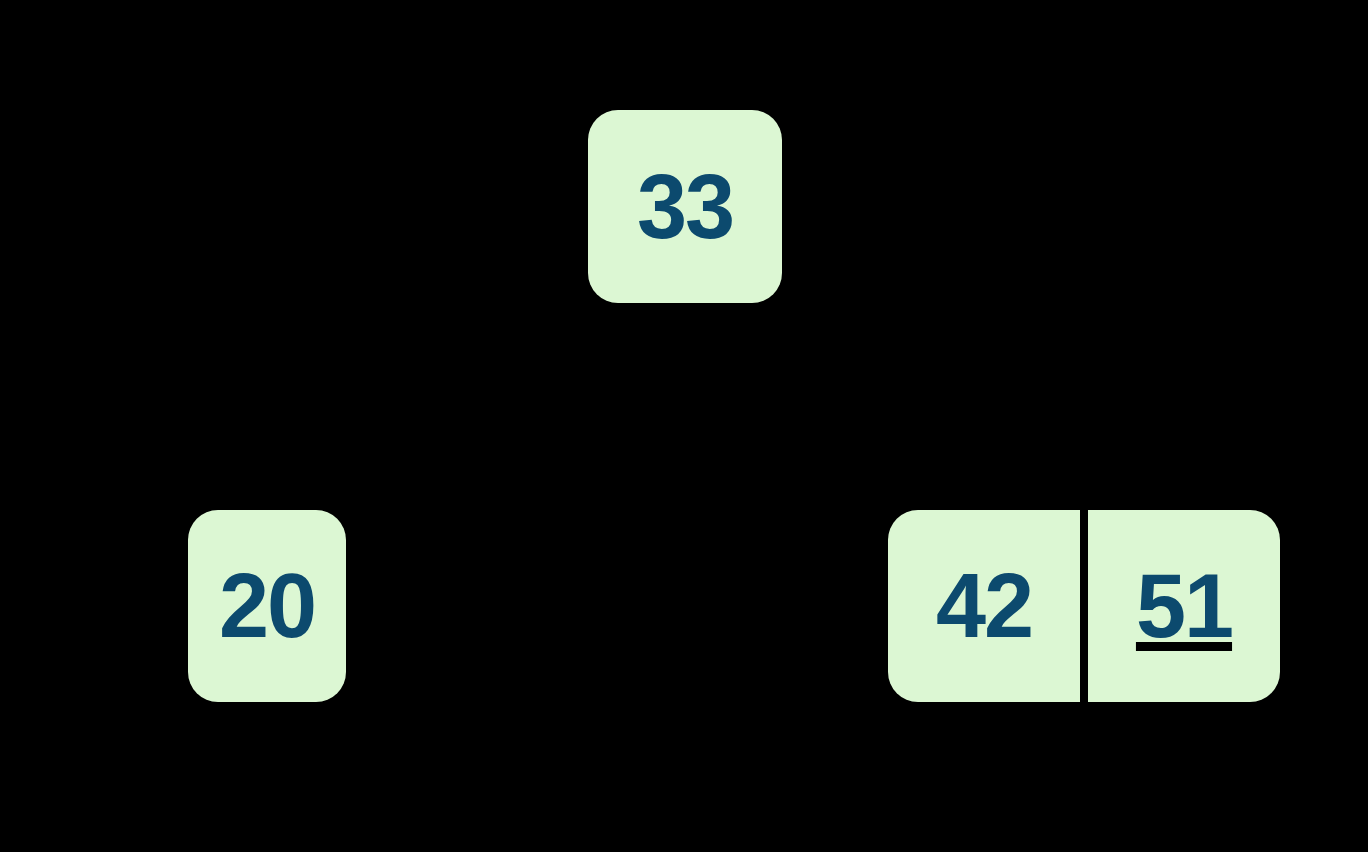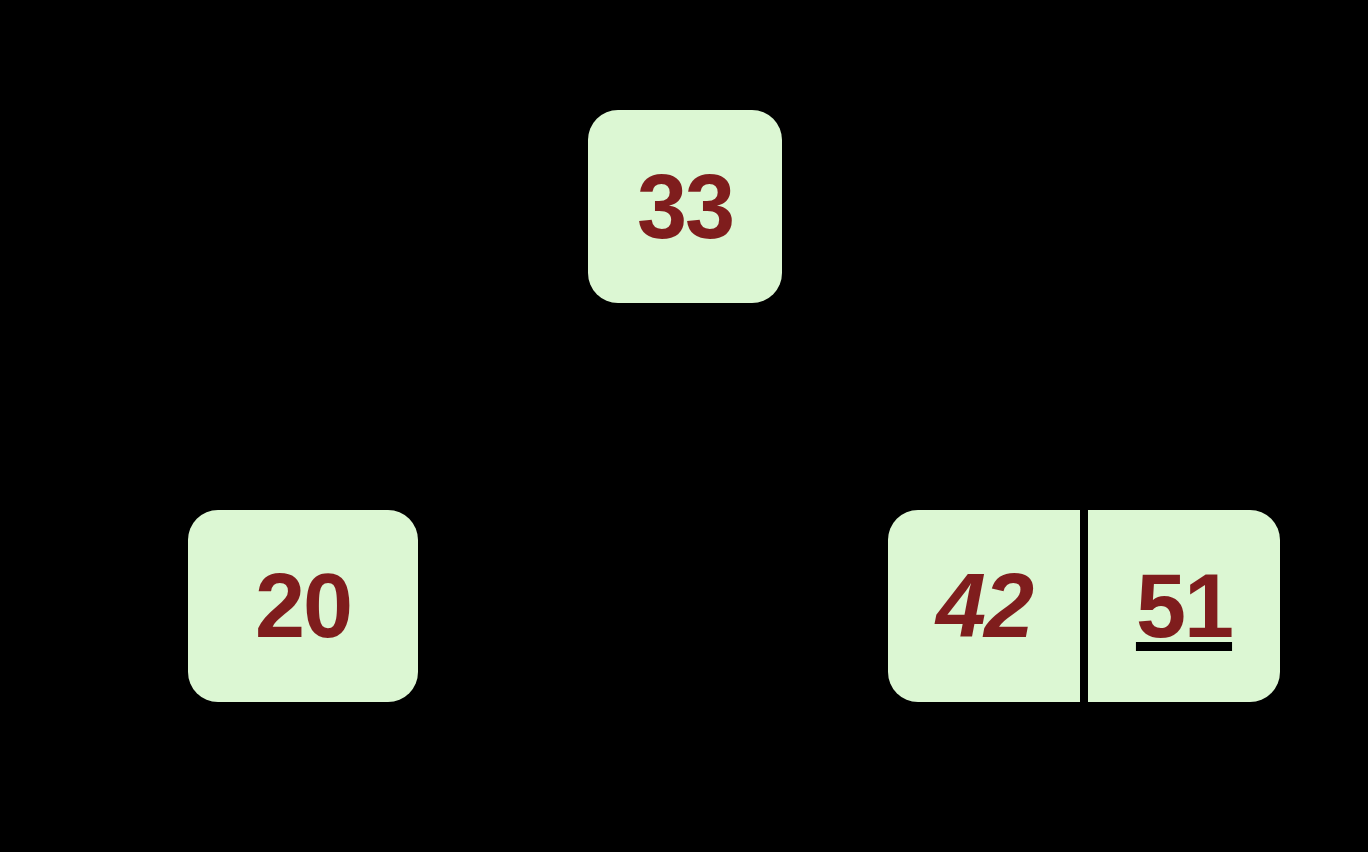--- a/index.html
+++ b/index.html
@@ -26,21 +26,21 @@
   }
   .node-root {
     left: 588px;
     top: 110px;
     width: 194px;
     height: 193px;
   }
   .node-left-child {
     left: 188px;
     top: 510px;
-    width: 230px;
+    width: 158px;
     height: 192px;
   }
   .node-double {
     position: absolute;
     left: 888px;
     top: 510px;
     width: 392px;
     height: 192px;
     display: flex;
     gap: 8px; 
@@ -50,28 +50,27 @@
     background: #dcf7d3;
     width: 192px;
     height: 192px;
     display: flex;
     align-items: center;
     justify-content: center;
     box-sizing: border-box;
   }
   .cell-first {
     border-radius: 30px 0 0 30px;
-    font-style: italic;
   }
   .cell-second {
     border-radius: 0 30px 30px 0;
     text-decoration: underline;
   }
   .key {
-    color: #7f1d1d;
+    color: #0c4a6e;
     font-size: 90px;
     font-weight: 700;
     letter-spacing: -2px;
     line-height: 1;
     user-select: none;
     text-align: center;
   }
 </style>
 </head>
 <body>

